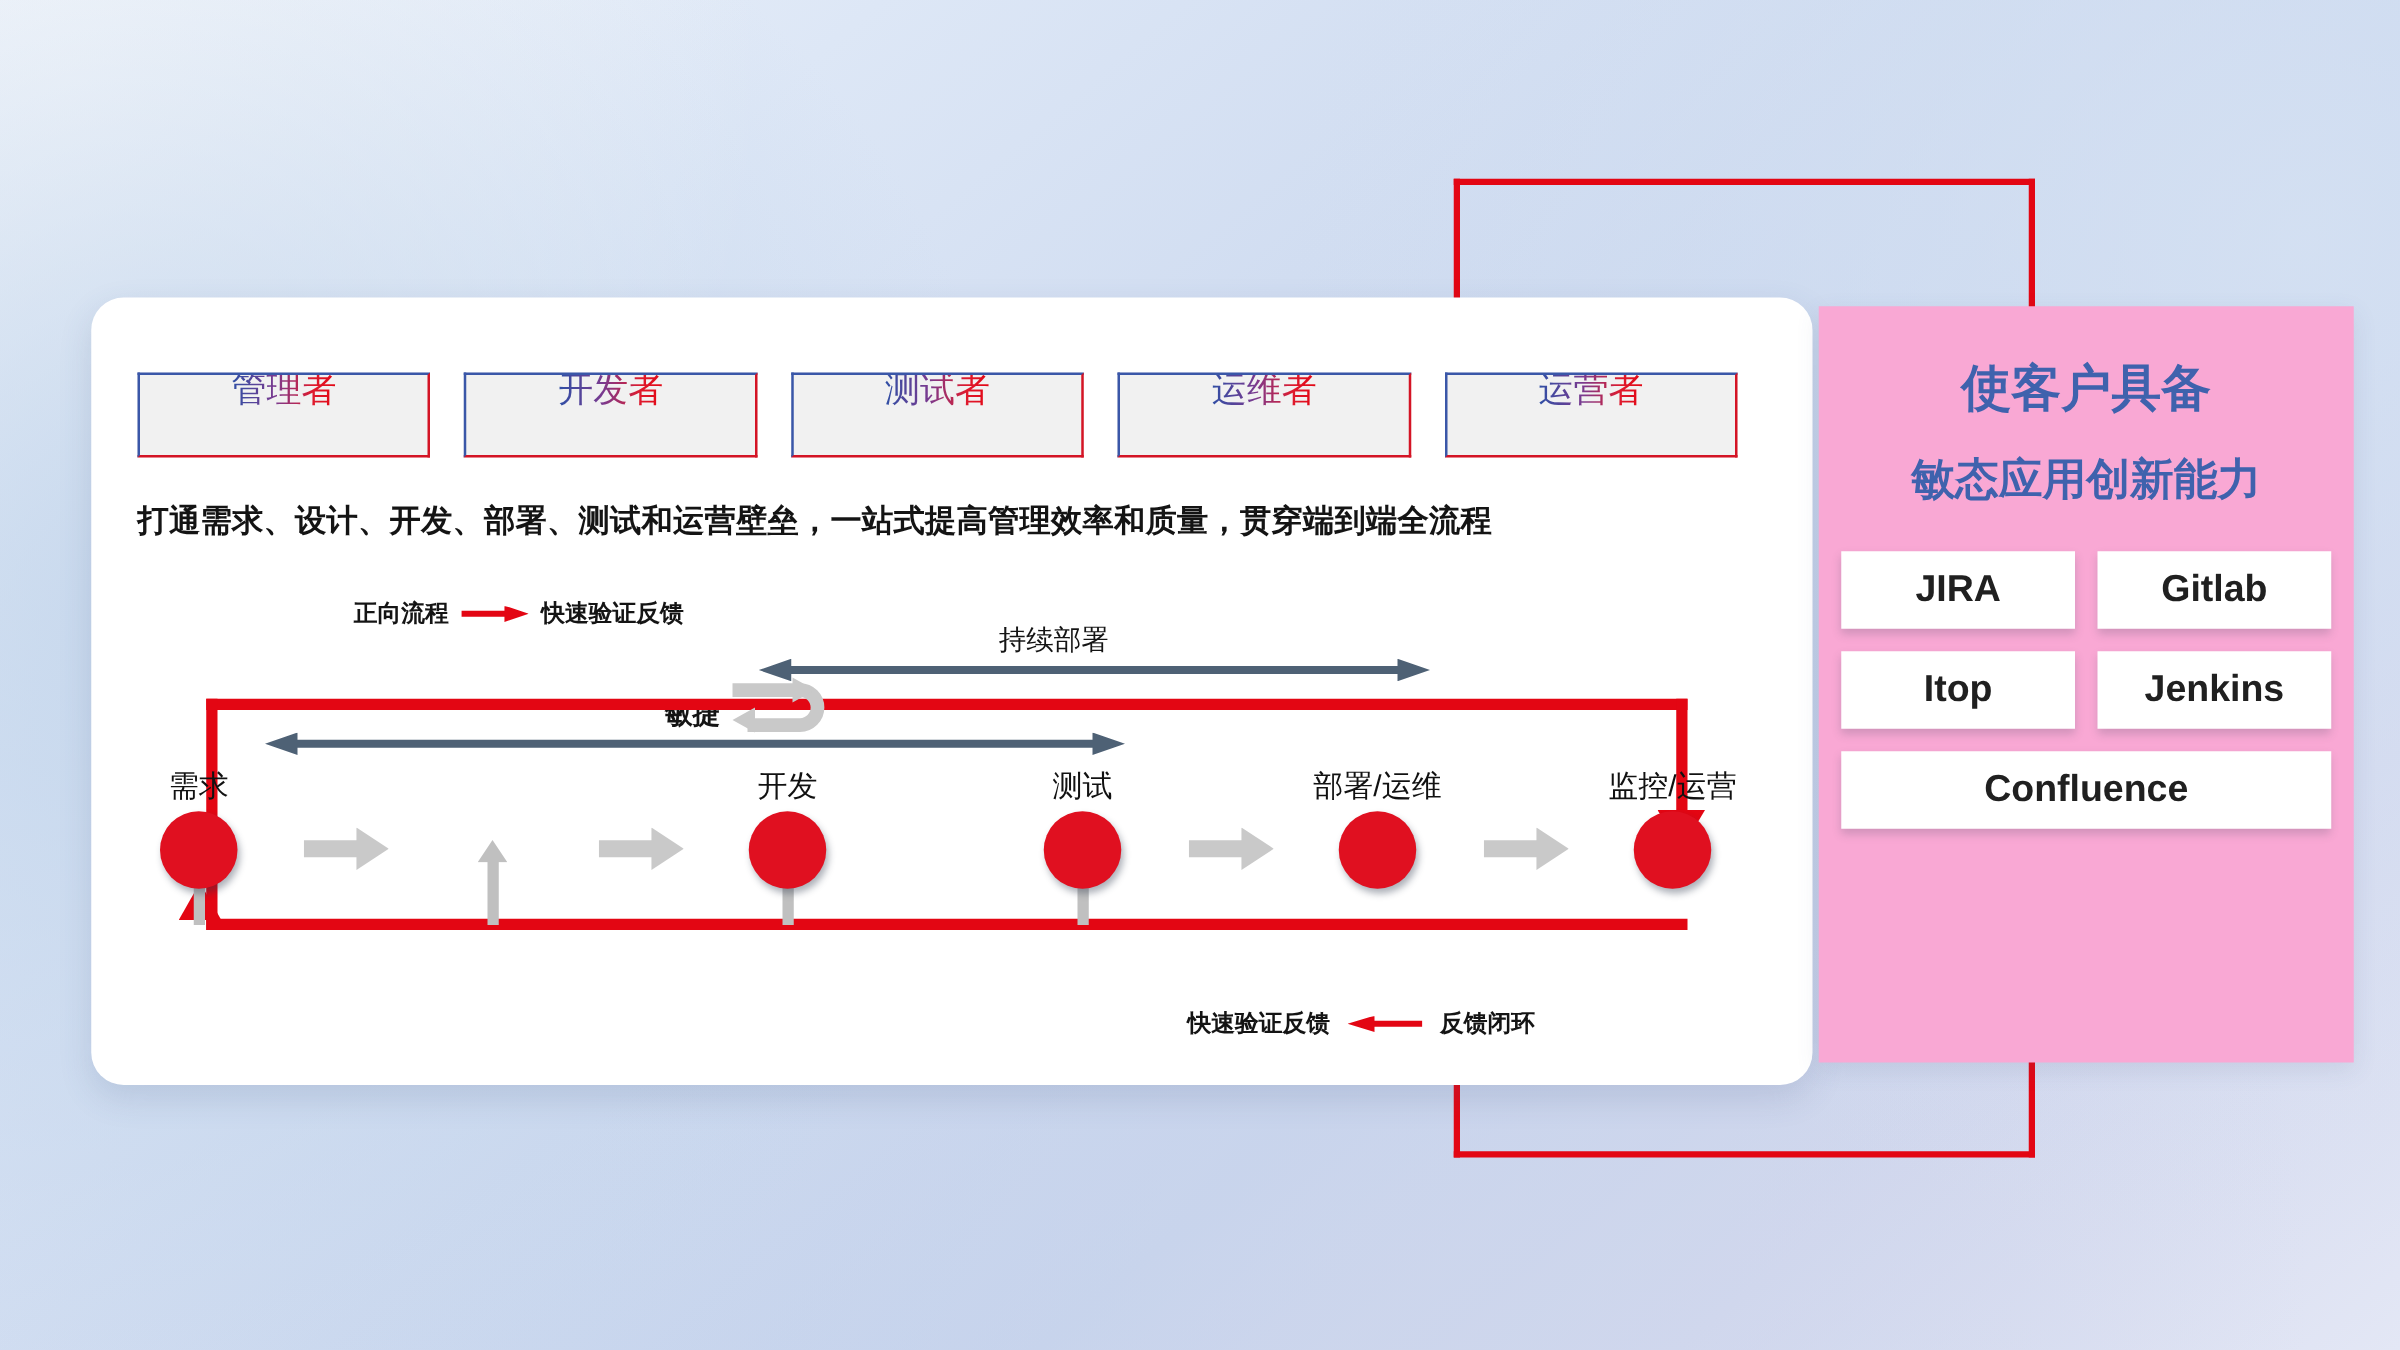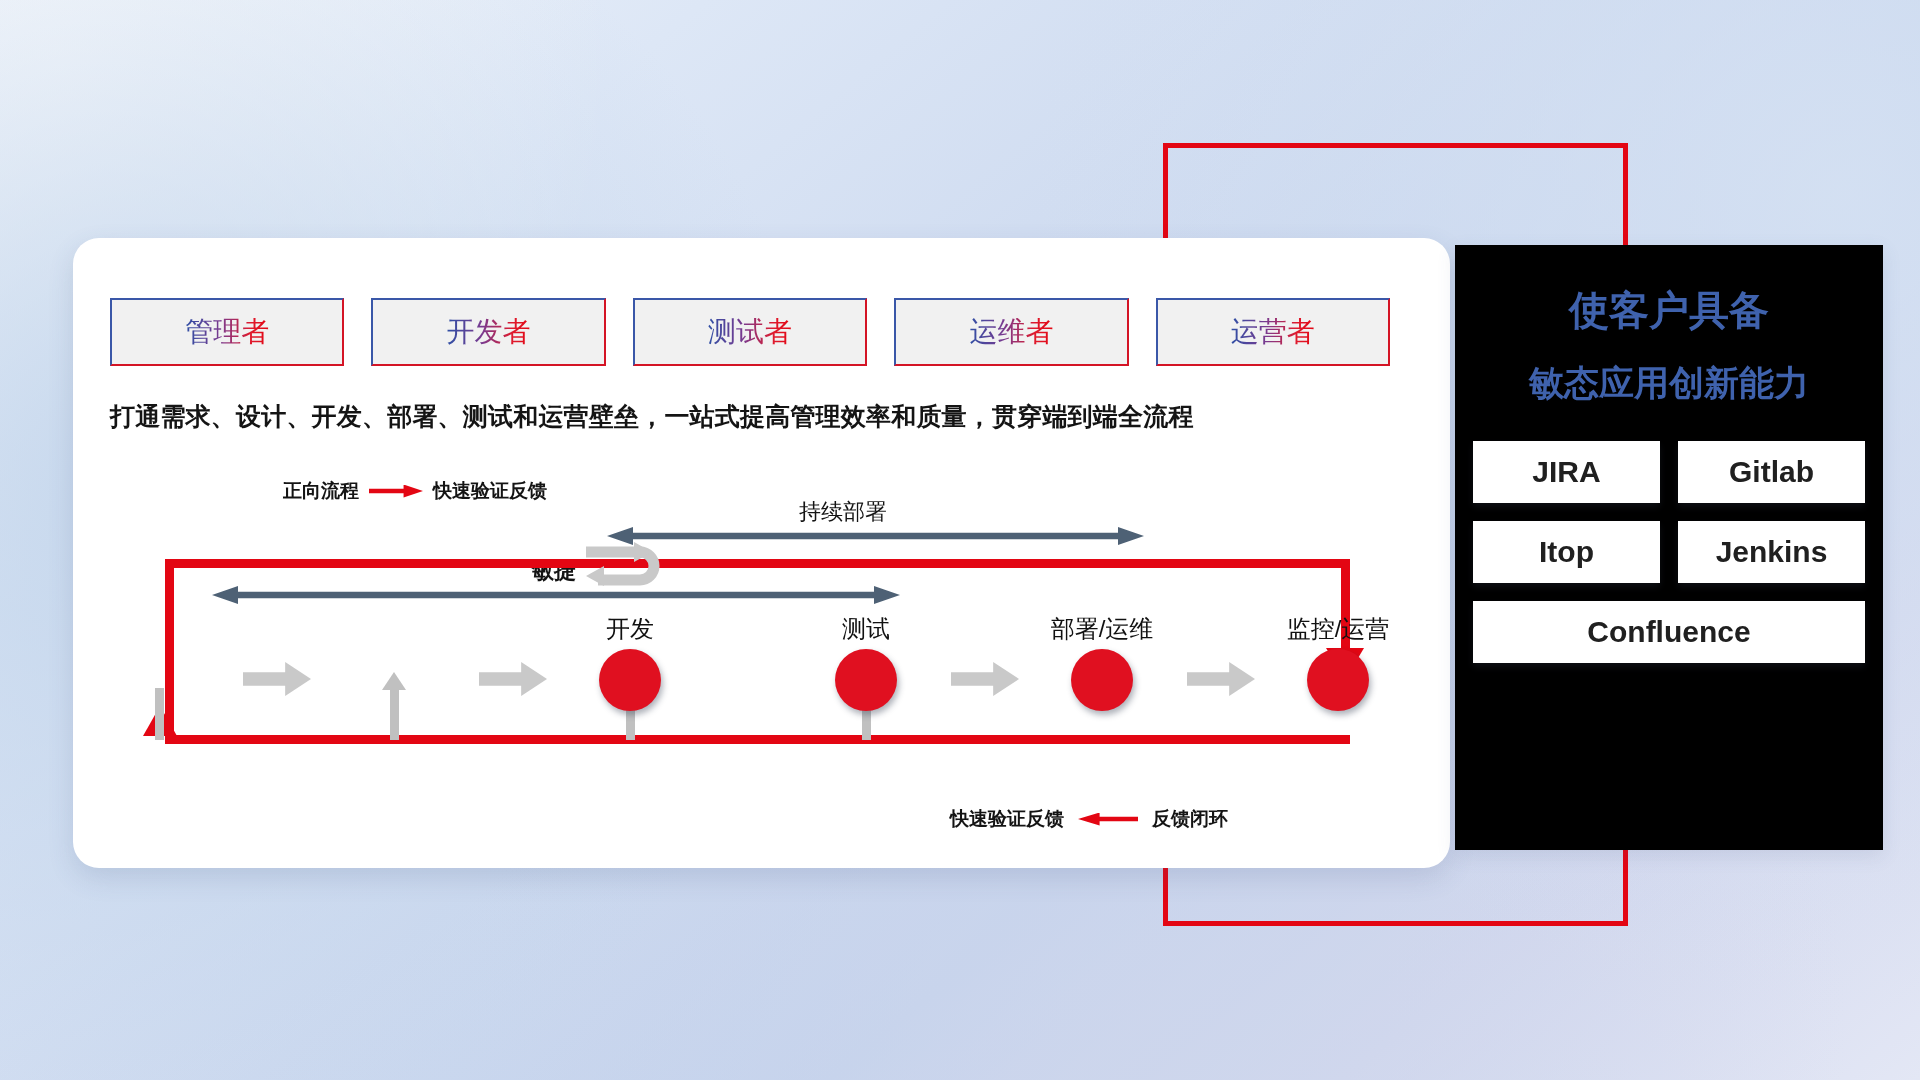--- a/index.html
+++ b/index.html
@@ -26,21 +26,21 @@
   .card{
     position:absolute;left:73px;top:238px;width:1377px;height:630px;
     background:#fff;border-radius:26px;
     box-shadow:0 10px 26px rgba(70,90,130,.16);
   }
 
   
   .roles{position:absolute;left:110px;top:298px;width:1280px;height:68px;display:flex;gap:27px;}
   .role{
     flex:1;position:relative;background:#f1f1f1;
-    display:flex;align-items:center;justify-content:center;
+    display:flex;align-items:flex-start;justify-content:center;
     box-sizing:border-box;
   }
   .role::before{content:"";position:absolute;inset:0;pointer-events:none;
     border-top:2px solid #3a57a8;border-left:2px solid #3a57a8;
     border-right:2px solid #d41425;border-bottom:2px solid #d41425;}
   .role span{
     font-size:28px;font-weight:400;line-height:1;
     background:linear-gradient(90deg,#2f4fa5 0%,#7a3a8f 42%,#df1a2d 78%,#e30613 100%);
     -webkit-background-clip:text;background-clip:text;color:transparent;
     -webkit-text-fill-color:transparent;
@@ -98,21 +98,21 @@
   
   .uturn{position:absolute;left:582px;top:540px;width:86px;height:56px;}
   .uturn svg{display:block;}
 
   
   .stem{position:absolute;background:#c0c0c0;width:9px;}
   .stem-arrow{position:absolute;width:24px;height:18px;background:#c0c0c0;
     clip-path:polygon(0 100%,100% 100%,50% 0);}
 
   
-  .panel{position:absolute;left:1455px;top:245px;width:428px;height:605px;background:#000000;
+  .panel{position:absolute;left:1455px;top:245px;width:428px;height:605px;background:#f9a8d4;
     box-shadow:0 6px 18px rgba(70,90,130,.12);}
   .panel-h1,.panel-h2{
     text-align:center;color:#3f62ad;font-weight:bold;white-space:nowrap;}
   .panel-h1{margin-top:38px;font-size:40px;}
   .panel-h2{margin-top:22px;font-size:35px;}
   .tools{margin:34px 18px 0 18px;display:flex;flex-wrap:wrap;gap:18px;}
   .tool{
     background:#fff;border-radius:0;height:62px;
     display:flex;align-items:center;justify-content:center;
     font-size:30px;font-weight:bold;color:#202020;
@@ -178,20 +178,24 @@
   <div class="loop-arrow-down"></div>
   <div class="loop-arrow-up"></div>
 
   <div class="stem" style="left:155px;top:688px;height:52px;"></div>
   <div class="stem" style="left:390px;top:688px;height:52px;"></div>
   <div class="stem" style="left:626px;top:688px;height:52px;"></div>
   <div class="stem" style="left:862px;top:688px;height:52px;"></div>
   <div class="stem-arrow" style="left:382px;top:672px;"></div>
   <div class="stem-arrow" style="left:618px;top:672px;"></div>
 
+  <div class="stage-node" style="left:94px;top:613px;">
+    <div class="lbl">需求</div>
+    <div class="dot"></div>
+  </div>
   <div class="stage-node" style="left:565px;top:613px;">
     <div class="lbl">开发</div>
     <div class="dot"></div>
   </div>
   <div class="stage-node" style="left:801px;top:613px;">
     <div class="lbl">测试</div>
     <div class="dot"></div>
   </div>
   <div class="stage-node" style="left:1273px;top:613px;">
     <div class="lbl">监控/运营</div>

